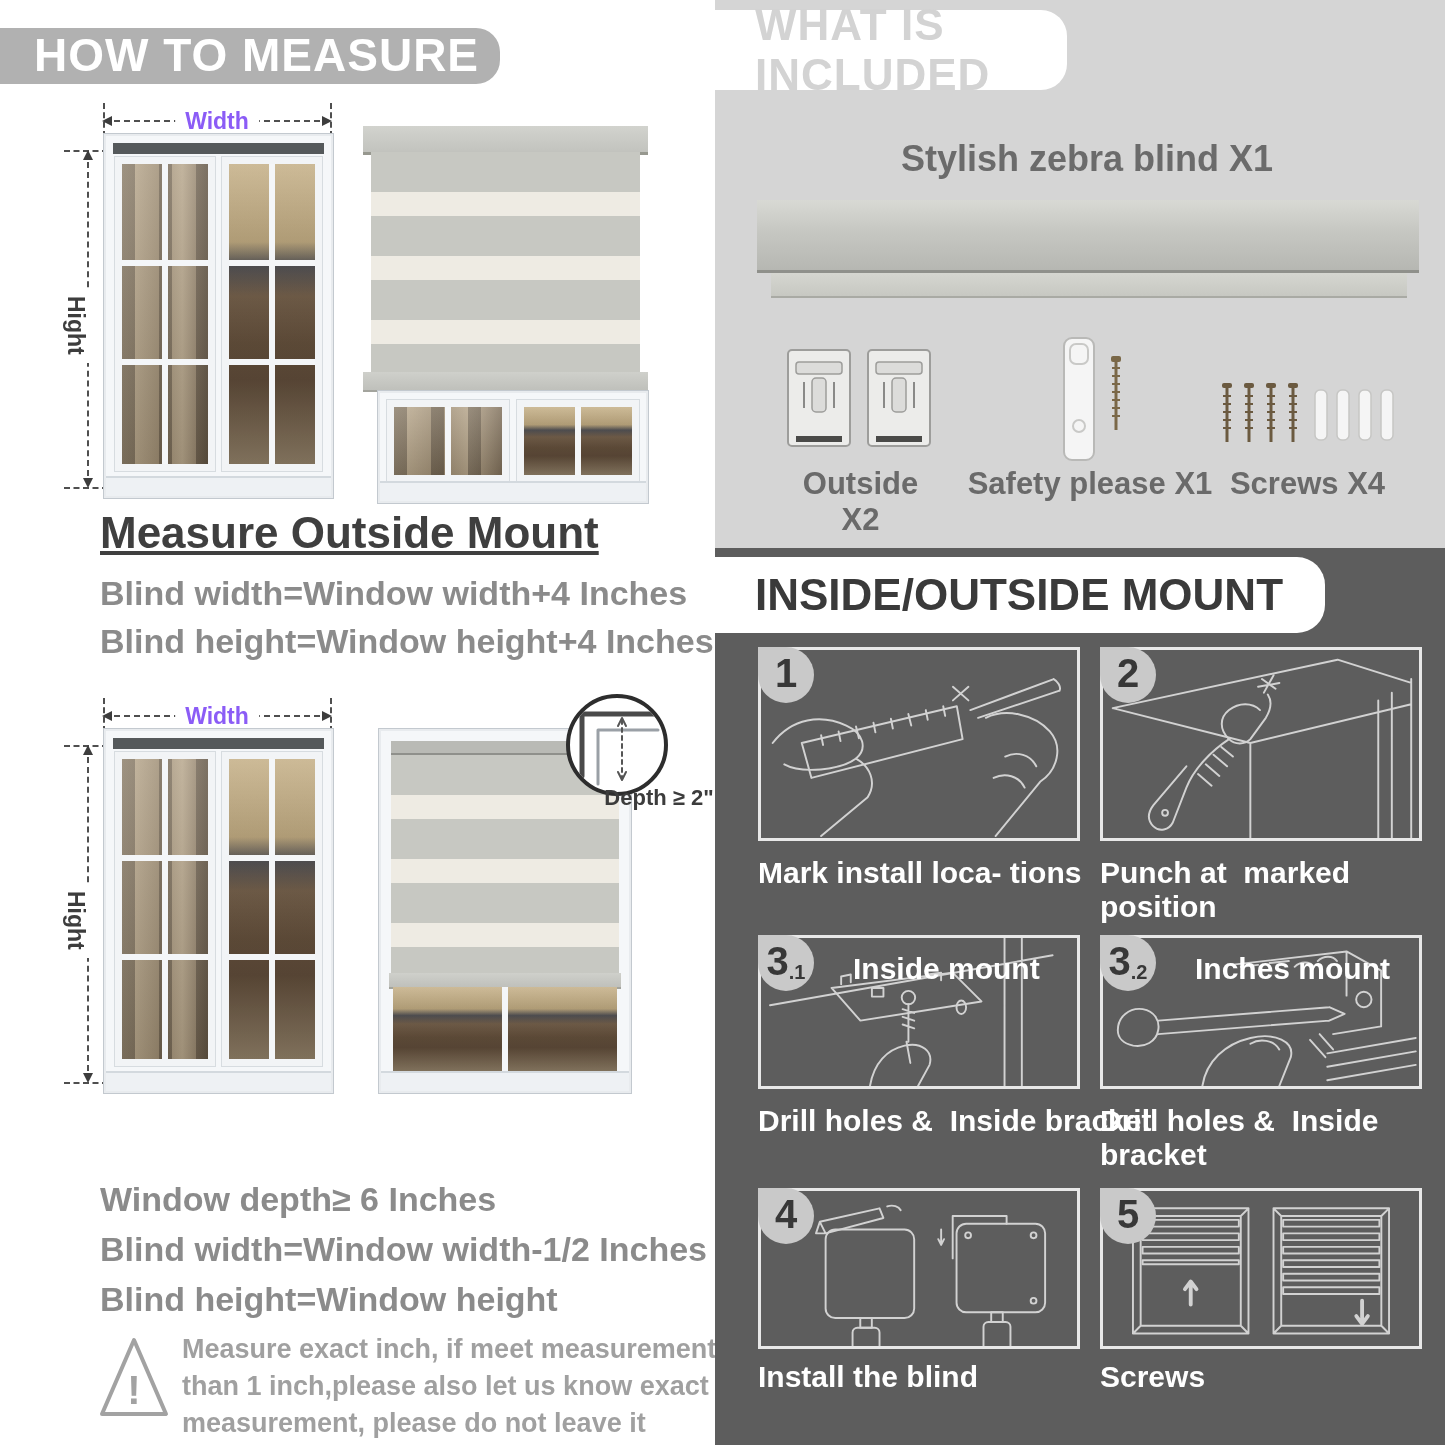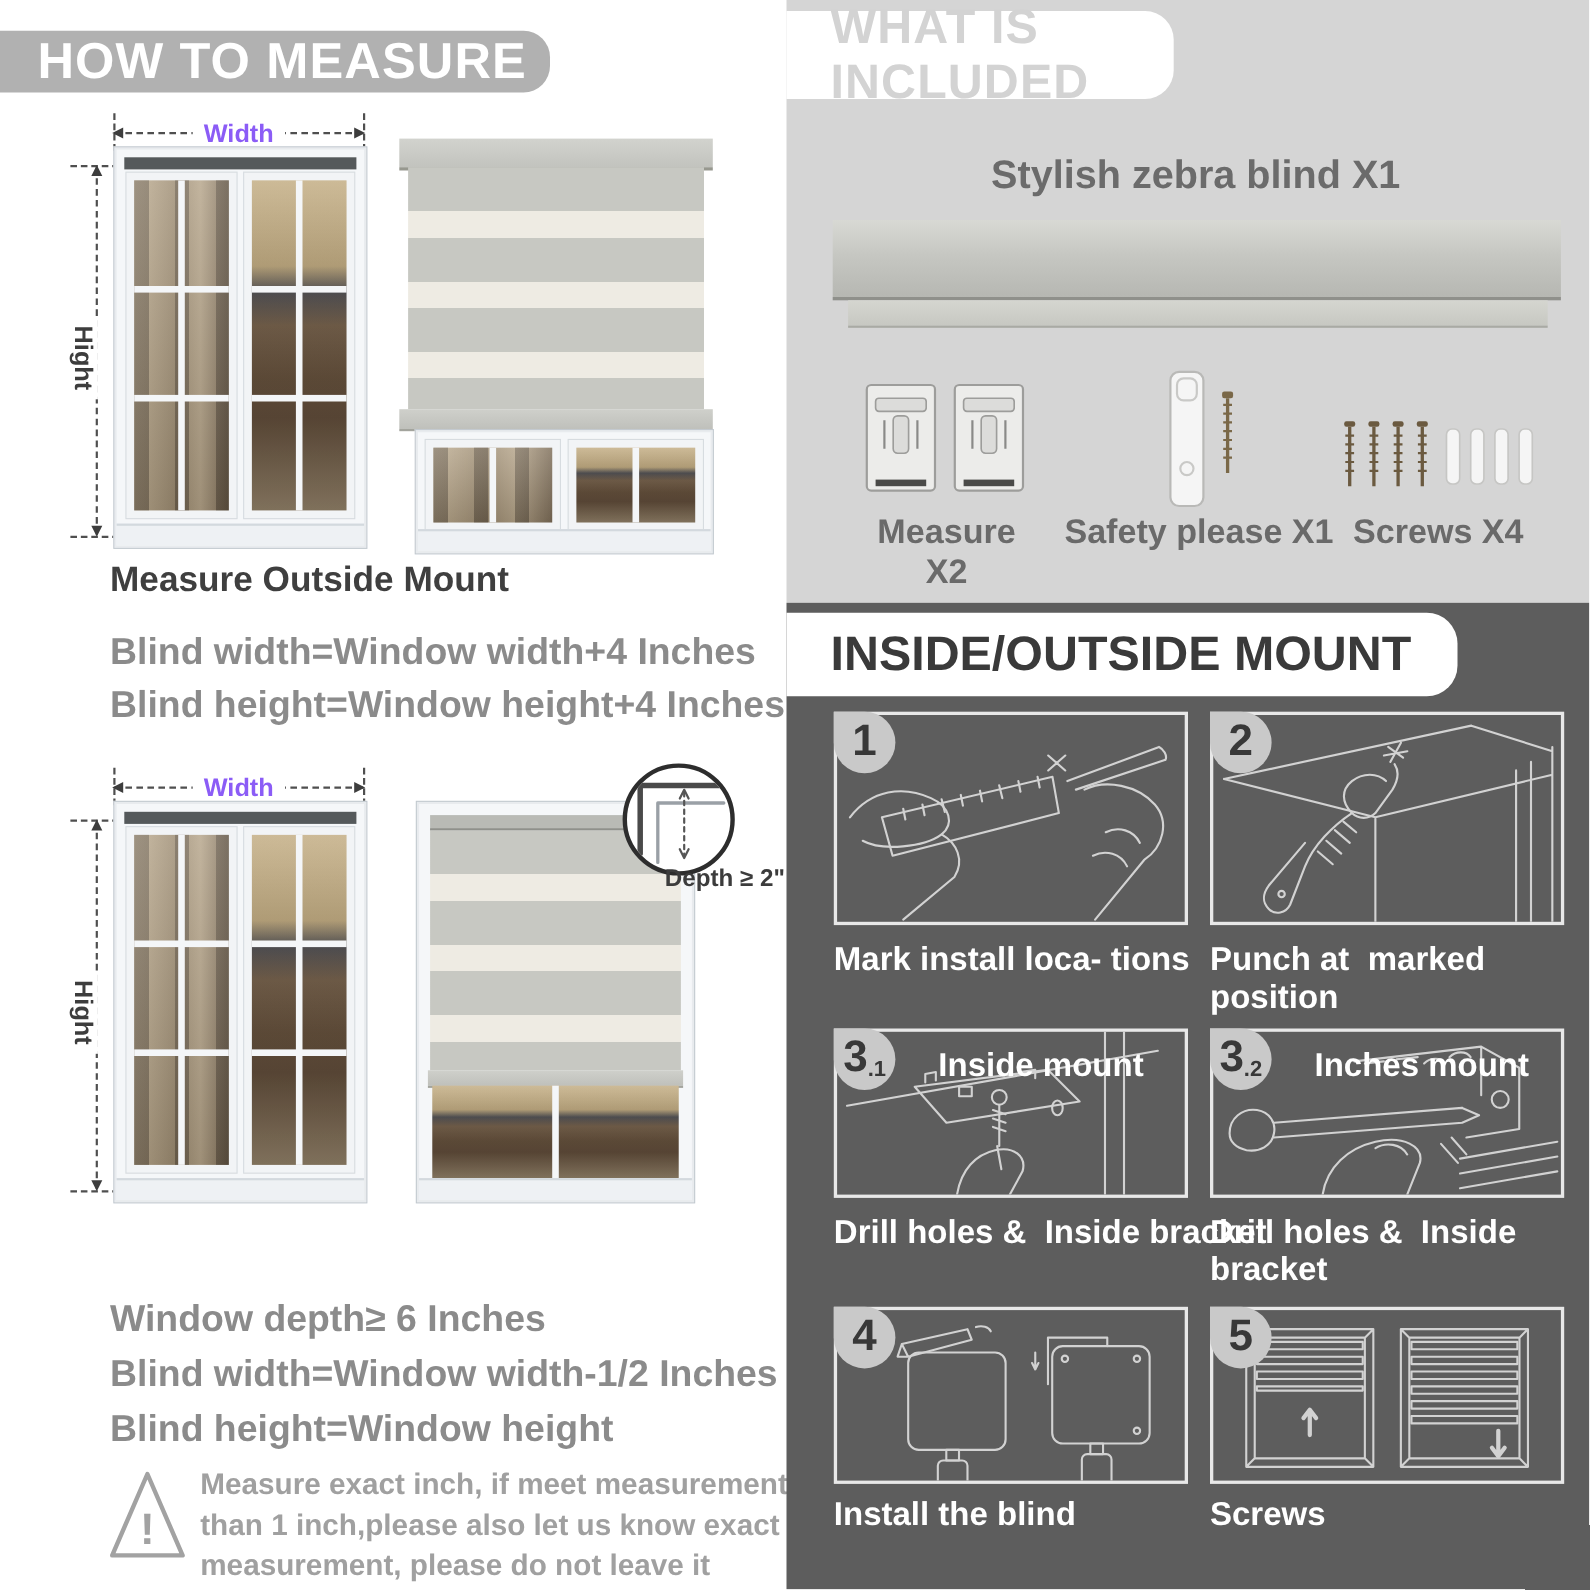--- a/index.html
+++ b/index.html
@@ -40,21 +40,21 @@
      linear-gradient(180deg,#c0a97d 0%,#ab9468 26%,#3f3e41 34%,#6a553f 44%,#5d4a38 72%,#8a7a63 100%);}
   .muntin-v{position:absolute;top:0;bottom:0;width:6px;left:50%;margin-left:-3px;background:#f4f6f8;}
   .muntin-h{position:absolute;left:0;right:0;height:6px;background:#f4f6f8;}
   .win-sill{position:absolute;left:2px;right:2px;bottom:2px;height:18px;background:#eef1f4;border-top:2px solid #d3d9de;}
 
   
   .valance{background:linear-gradient(180deg,#d2d3ce,#c2c3be);border-bottom:3px solid #97988f;}
   .zebra-body{background:repeating-linear-gradient(180deg,#c7c8c2 0 40px,#eeebe3 40px 64px);}
   .bottom-rail{background:linear-gradient(180deg,#cfd0cb,#bfc0bb);border-bottom:2px solid #a3a49d;}
 
-  .sec-title{color:#3f3f3f;font-size:32px;font-weight:bold;}
+  .sec-title{color:#3f3f3f;font-size:44px;font-weight:bold;text-decoration:underline;}
   .sec-line{color:#8b8b8b;font-size:34px;font-weight:bold;}
 
   
   #depth-circle{left:566px;top:694px;width:94px;height:94px;border-radius:50%;background:#ffffff;
     border:4px solid #2d2d2d;overflow:hidden;}
   #depth-label{left:574px;top:785px;width:170px;text-align:center;color:#3c3c3c;font-size:22px;font-weight:bold;}
 
   
   #warning-text span{display:block;color:#a0a0a0;font-size:27px;font-weight:bold;line-height:37px;}
 
@@ -283,21 +283,21 @@
       </g>
       <g fill="rgba(255,255,255,0.75)" stroke="#c6c6c4" stroke-width="1.5">
         <rect x="100" y="12" width="12" height="50" rx="5"></rect>
           <rect x="122" y="12" width="12" height="50" rx="5"></rect>
         <rect x="144" y="12" width="12" height="50" rx="5"></rect>
           <rect x="166" y="12" width="12" height="50" rx="5"></rect>
       </g>
     </svg>
   </div>
 
-  <div class="item-label" style="left:783px;width:155px;">Measure X2</div>
+  <div class="item-label" style="left:783px;width:155px;">Outside X2</div>
   <div class="item-label" style="left:965px;width:250px;">Safety please X1</div>
   <div class="item-label" style="left:1210px;width:195px;">Screws X4</div>
 
   <div id="right-dark" class="abs"></div>
 
   <div id="mount-header" class="abs">
     <span>INSIDE/OUTSIDE MOUNT</span>
   </div>
 
   <div class="step-panel" style="left:758px;top:647px;width:322px;height:194px;">

